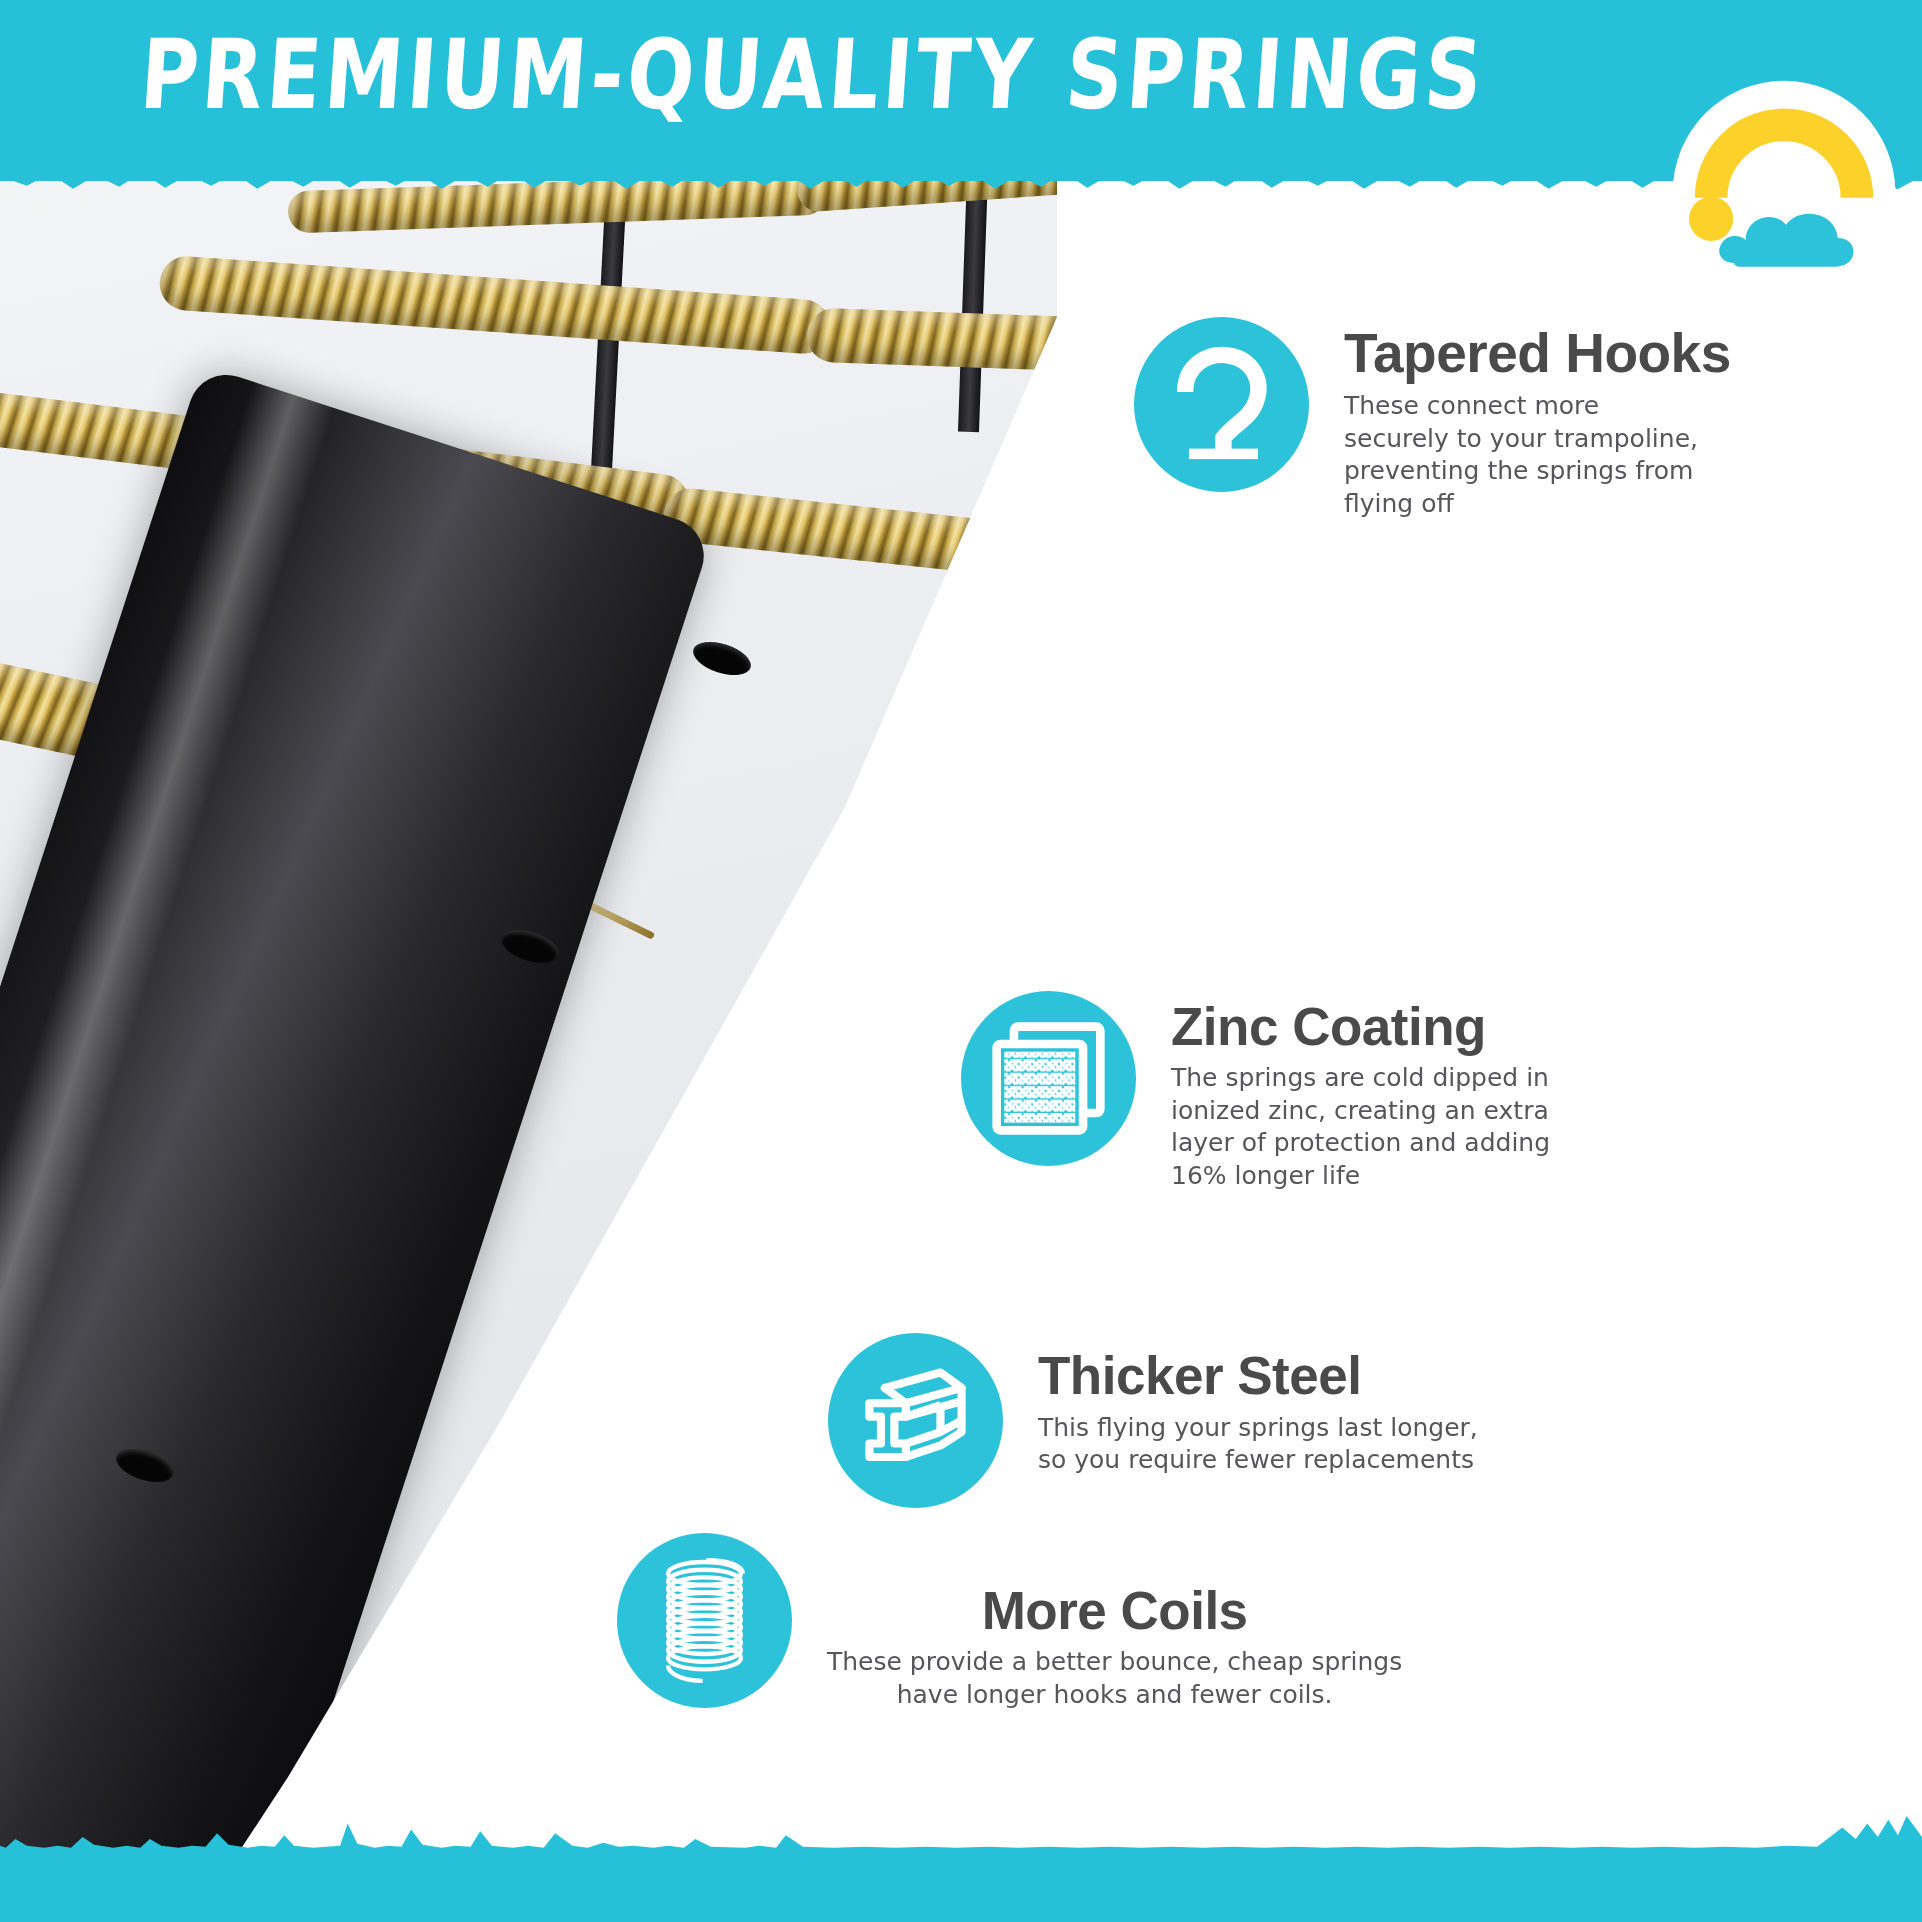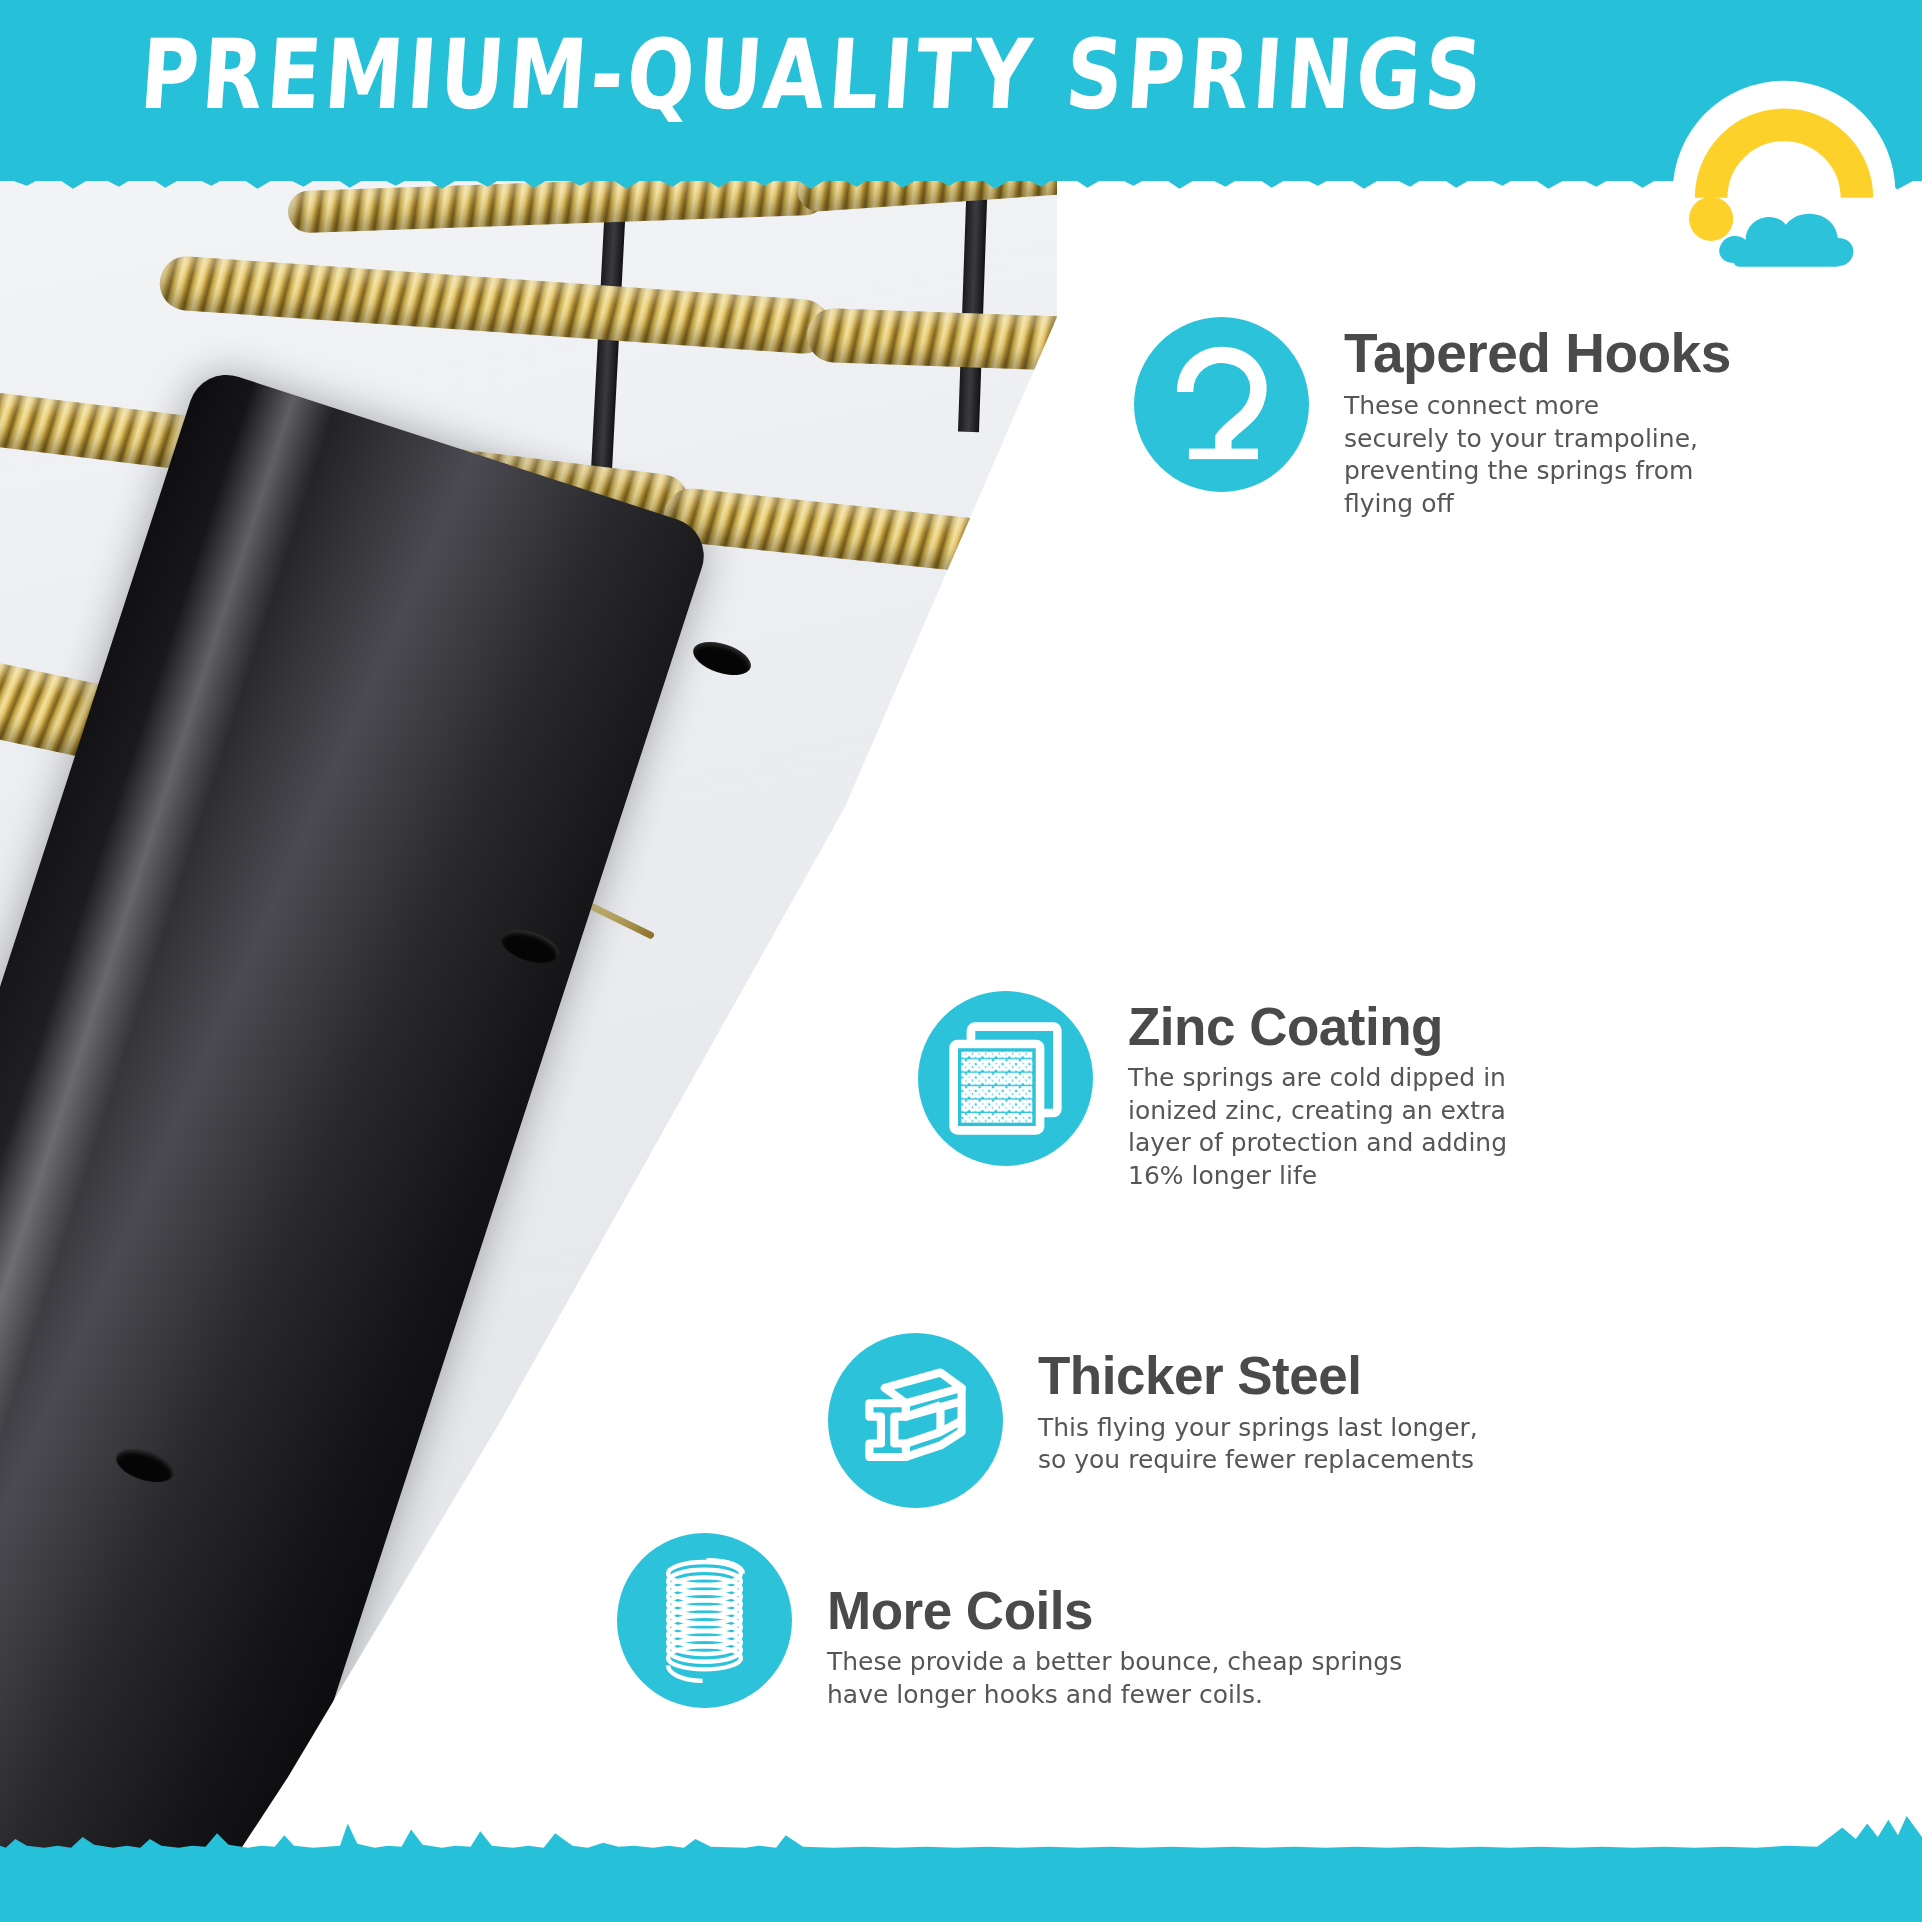--- a/index.html
+++ b/index.html
@@ -167,26 +167,26 @@
     font-size: 25px;
     font-weight: normal;
     line-height: 1.30;
     letter-spacing: 0px;
     white-space: pre-line;
   }
 
   
   #feat-0 { left: 1134px; top: 317px; }
   #feat-1 { left: 1068px; top: 672px; }
-  #feat-2 { left: 918px; top: 991px; }
+  #feat-2 { left: 961px; top: 991px; }
   #feat-3 { left: 828px;  top: 1333px; }
   #feat-4 { left: 617px;  top: 1533px; }
 
   #feat-0 .feature-title { font-size: 55px; }
-  #feat-4 .feature-text  { padding-top: 50px; }
+  #feat-4 .feature-text  { padding-top: 50px; text-align: center; }
   #feat-3 .feature-text  { padding-top: 15.4px; }
 
   
   .bottom-band {
     position: absolute;
     left: 0; bottom: 0;
     width: 1922px; height: 67px;
     background: #26c1d8;
     z-index: 40;
   }

